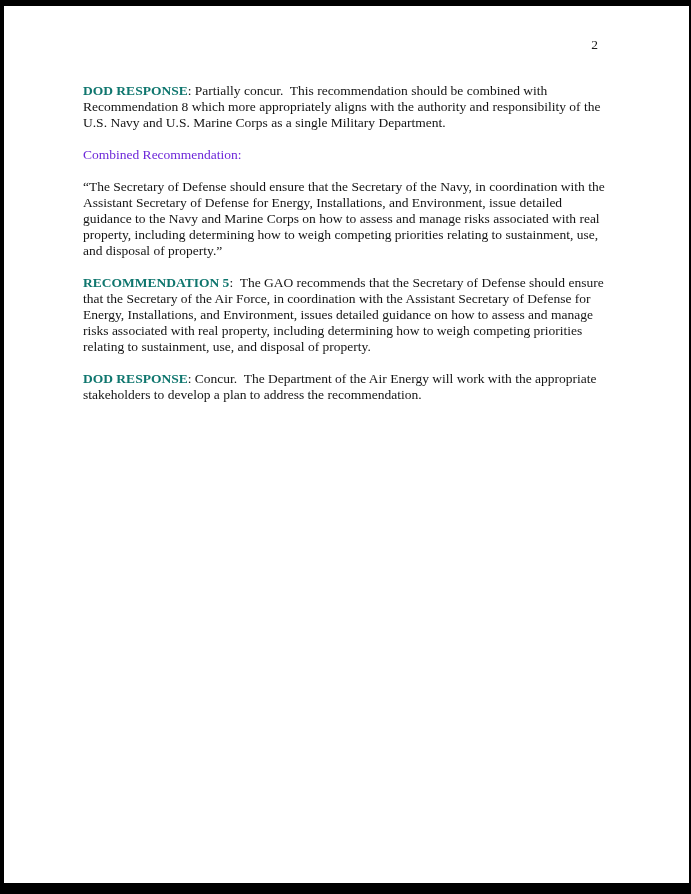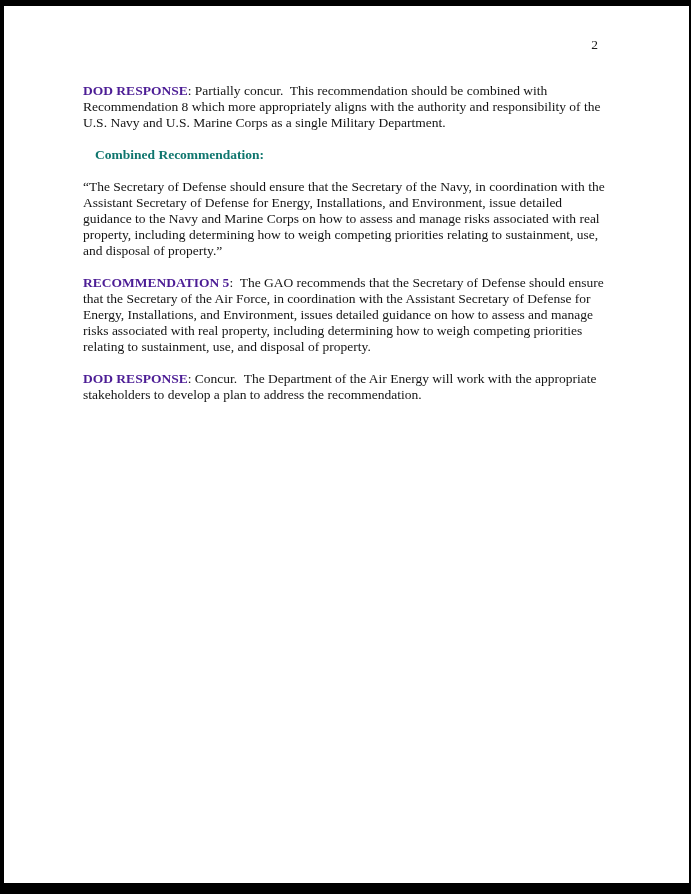--- a/index.html
+++ b/index.html
@@ -34,26 +34,25 @@
     padding-right: 10px;
     margin-bottom: 30px;
     color: #1a1a1a;
   }
   .doc-par {
     margin: 0 0 16px 0;
     white-space: pre-wrap;
   }
   .lead-bold {
     font-weight: bold;
-    color: #4c1d95;
+    color: #0f766e;
   }
   .heading-bold {
-    font-weight: bold;
-    color: #0f766e;
-    margin-left: 12px;
+    font-weight: normal;
+    color: #6d28d9;
   }
 </style>
 </head>
 <body>
 
 <div class="scan-page">
   <div class="page-content">
 
     <div class="page-number">2</div>
 

